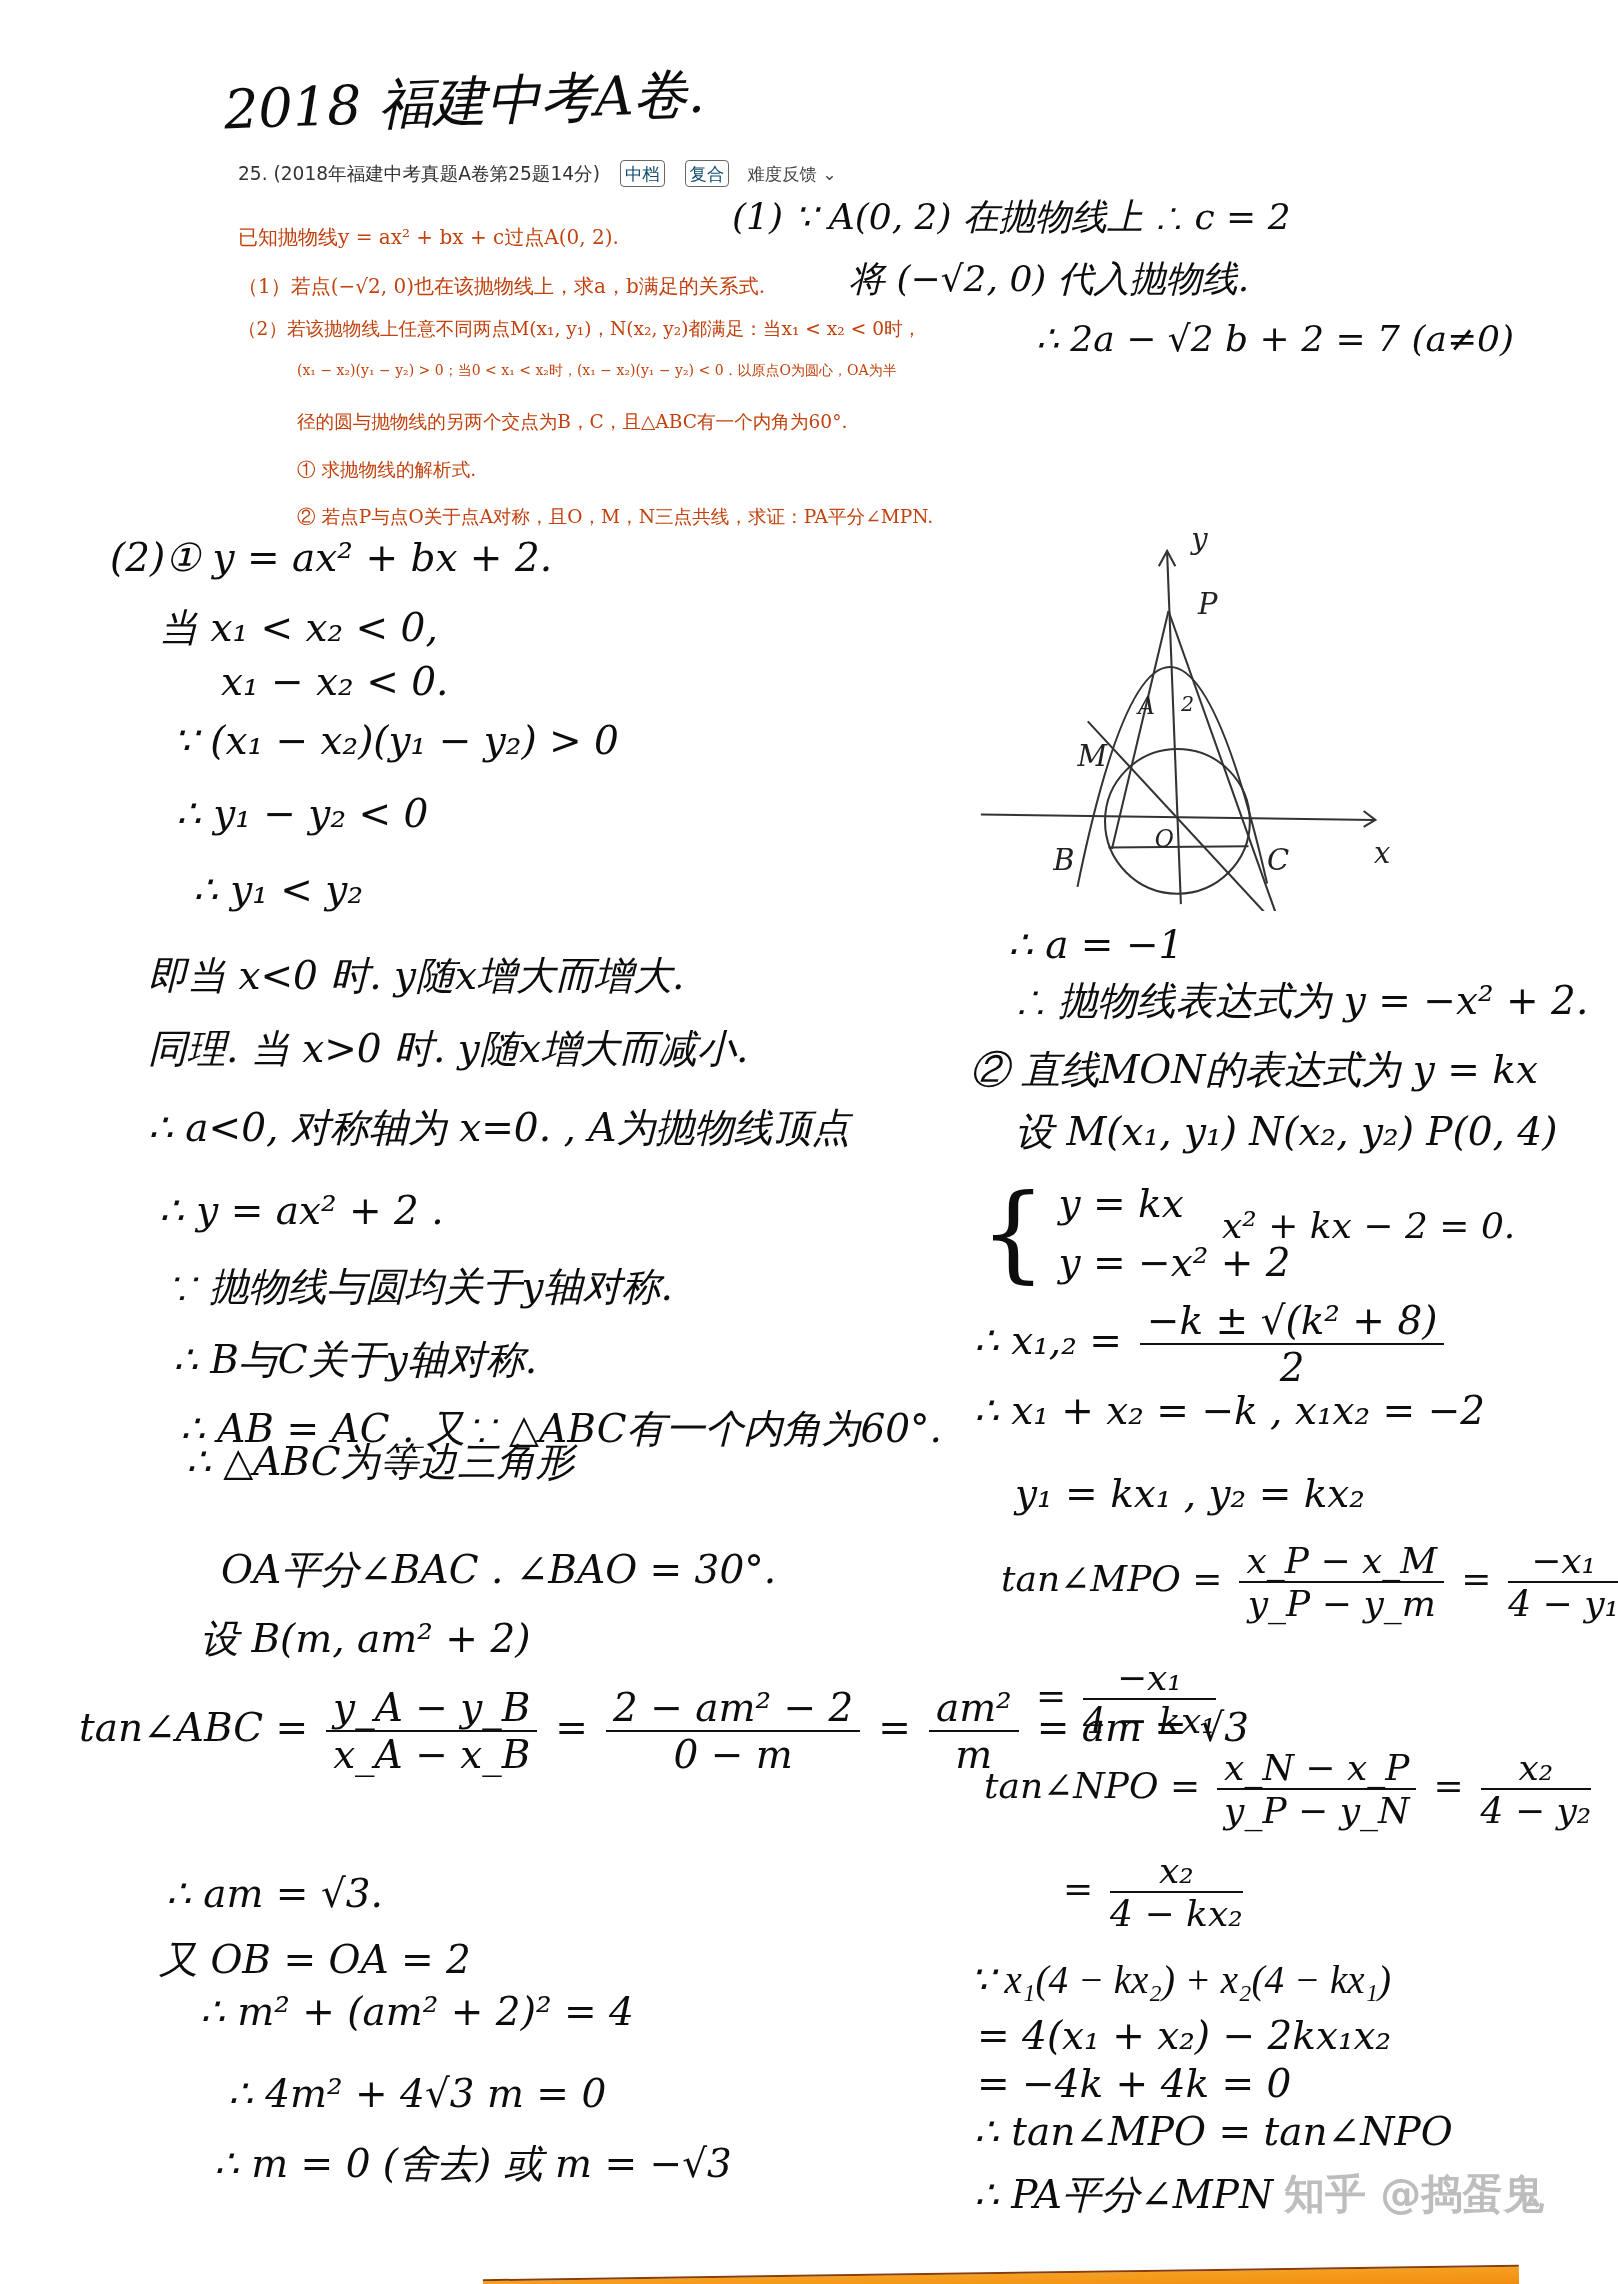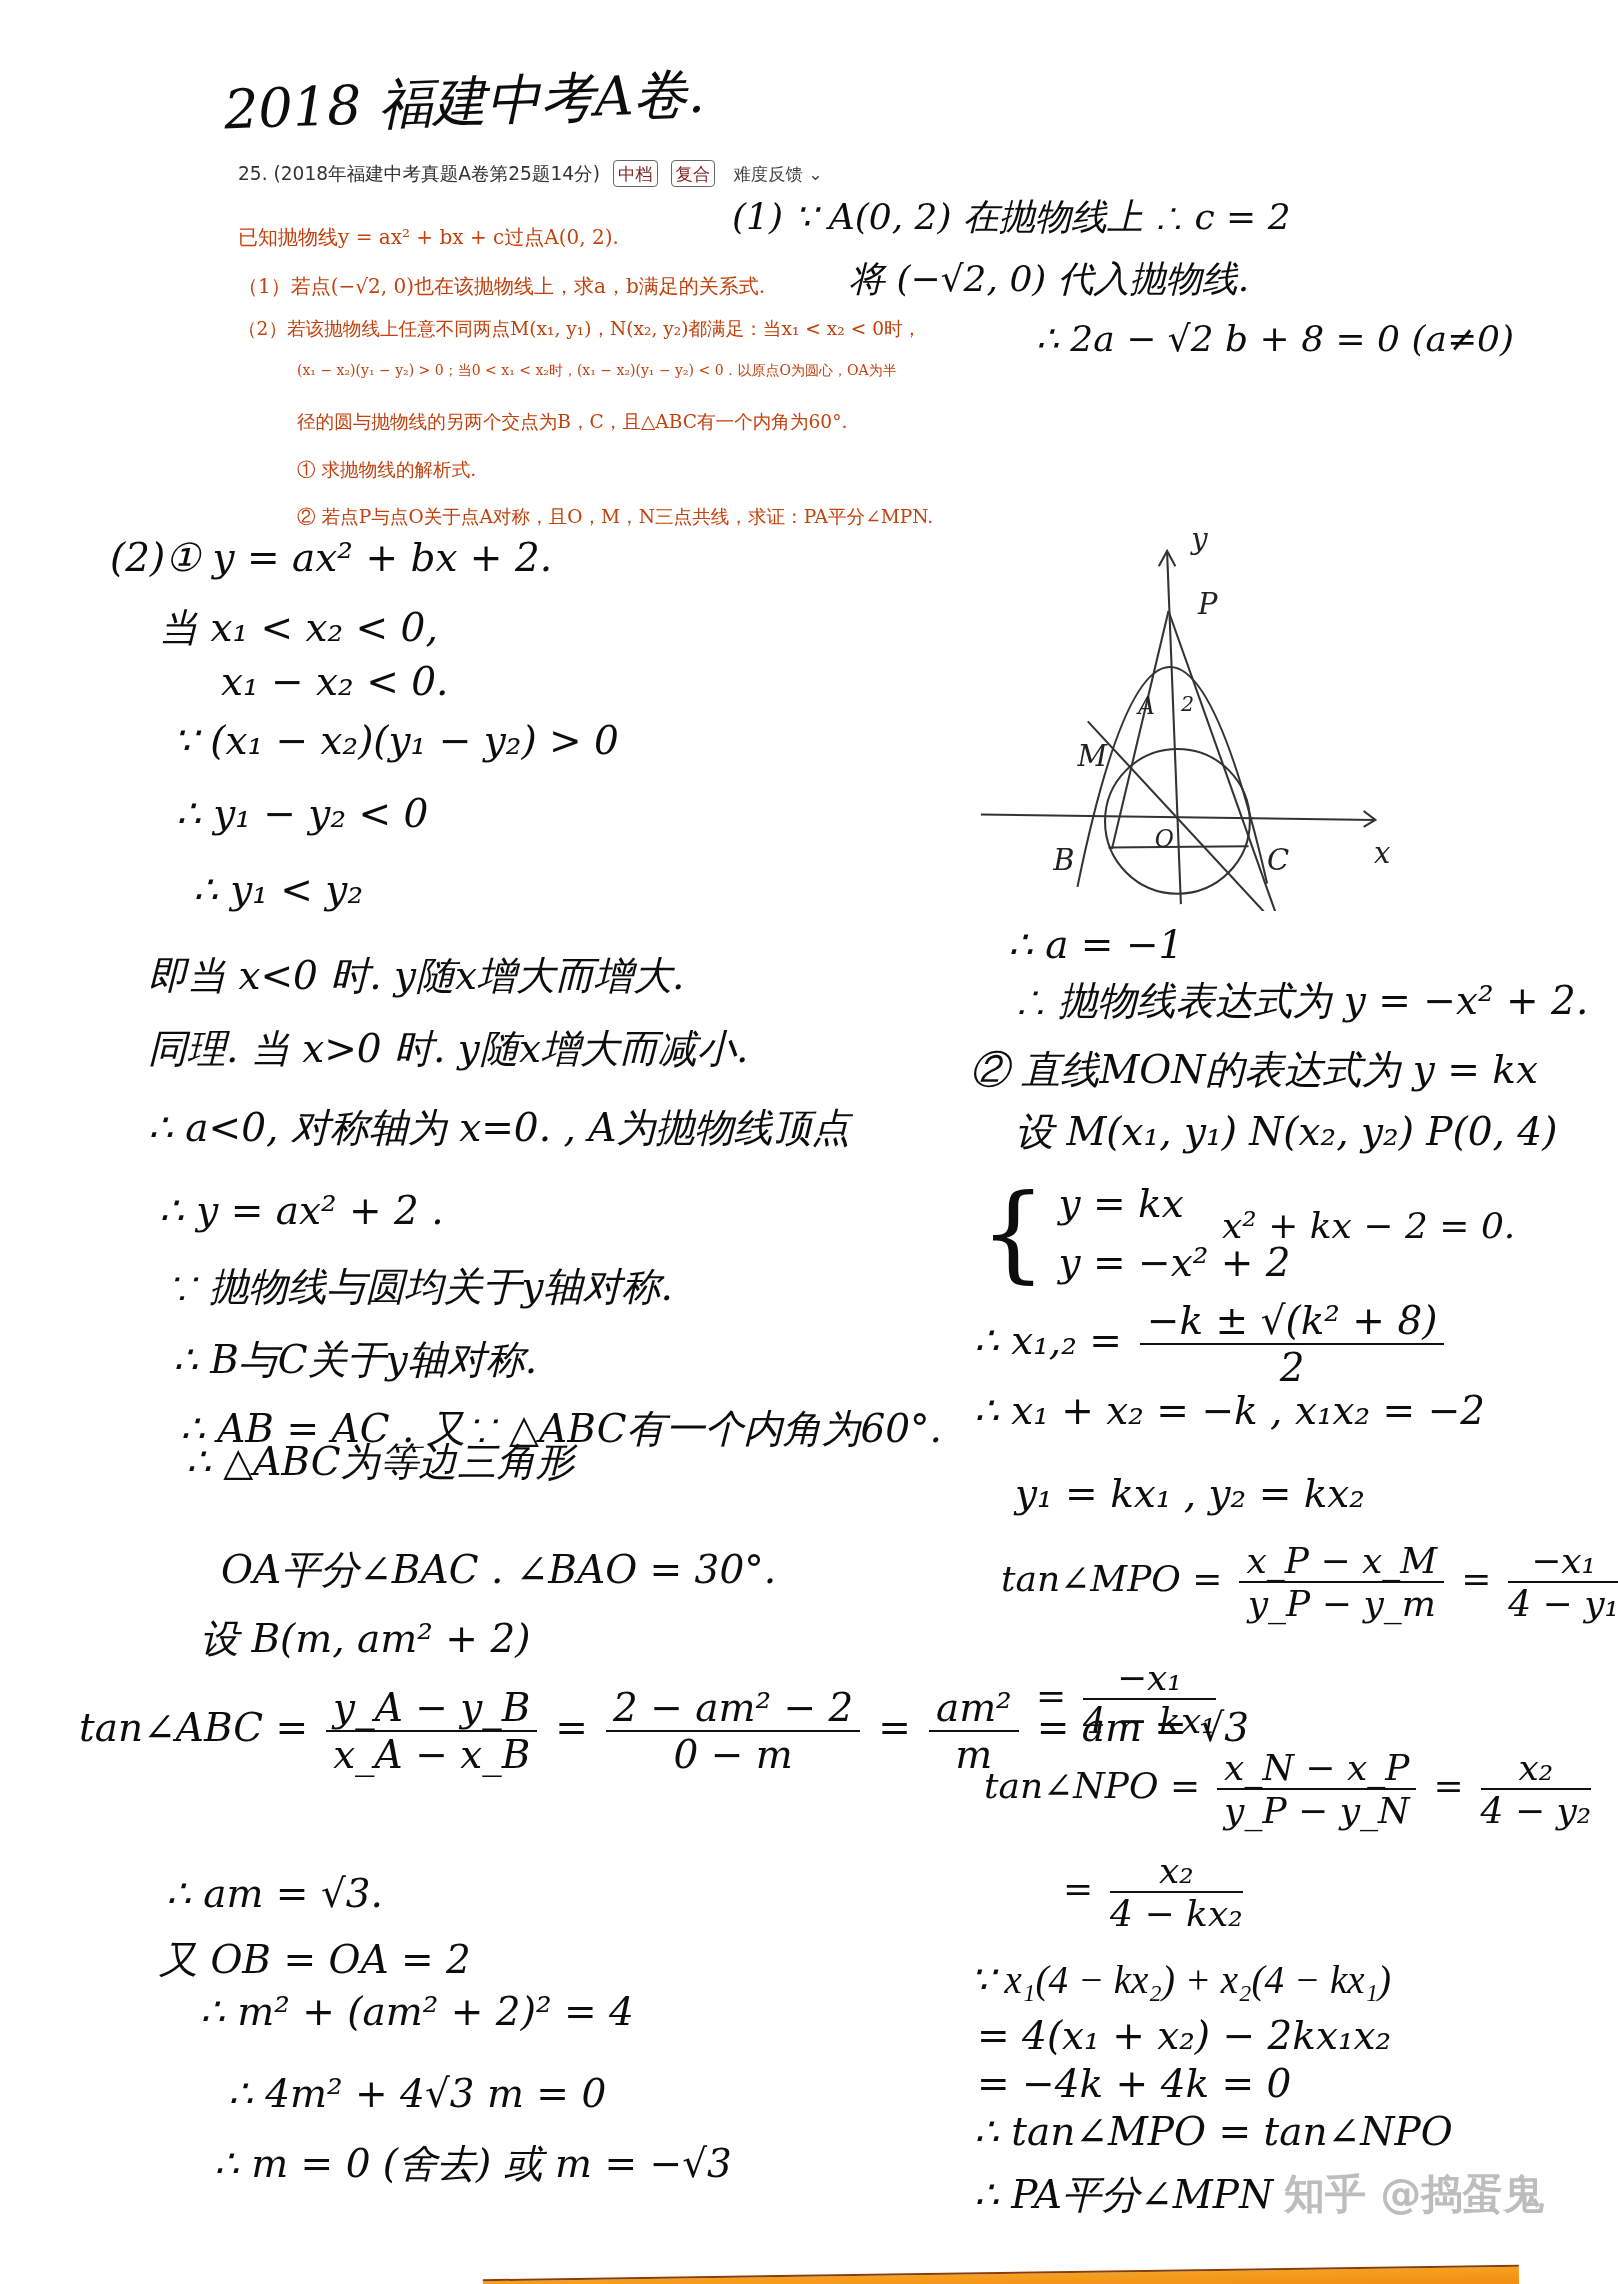--- a/index.html
+++ b/index.html
@@ -4,21 +4,21 @@
 <style>
   html, body { margin:0; padding:0; }
   body {
     width:1618px; height:2284px; background:#ffffff; position:relative; overflow:hidden;
     font-family:"DejaVu Sans", sans-serif; color:#111;
   }
   .hw { position:absolute; font-family:"DejaVu Serif", serif; font-style:italic; color:#0d0d0d; white-space:nowrap; }
   .pr { position:absolute; font-family:"DejaVu Serif", serif; color:#c2410c; white-space:nowrap; font-size:20px; }
   .title { font-size:54px; left:224px; top:66px; transform:rotate(-2deg); }
   .qnum { left:238px; top:160px; font-size:18.6px; font-family:"DejaVu Sans", sans-serif; color:#333; }
-  .tag { display:inline-block; border:1.4px solid #666; border-radius:4.1px; padding:0.7px 4.1px; margin-left:7px; font-size:17.3px; color:#7f1d1d; }
+  .tag { display:inline-block; border:1.4px solid #666; border-radius:4.1px; padding:0.7px 4.1px; margin-left:14px; font-size:17.3px; color:#0c4a6e; }
   .fb { margin-left:12.4px; color:#444; font-size:17.3px; }
   .big { font-size:39px; }
   .mid { font-size:36px; }
   .frac { display:inline-block; vertical-align:middle; text-align:center; margin:0 5.5px; }
   .frac span { display:block; }
   .frac .num { border-bottom:2.8px solid #111; padding:0 7px; }
   #diagram { position:absolute; left:953px; top:511px; width:442px; height:400px; }
   .wm { position:absolute; left:1284px; top:2167px; font-size:41px; color:#bdbdbd; font-family:"DejaVu Sans", sans-serif; font-weight:bold; }
   .bottom-bar { position:absolute; left:483px; top:2272px; width:1036px; height:21px; background:linear-gradient(#f6a020,#f08a10); transform:rotate(-0.8deg); border-top:2.1px solid #8a3d0a; }
 </style>
@@ -41,21 +41,21 @@
 <div class="pr" style="left:238px;top:224px;">已知抛物线y = ax² + bx + c过点A(0, 2).</div>
 <div class="pr" style="left:238px;top:273px;">（1）若点(−√2, 0)也在该抛物线上，求a，b满足的关系式.</div>
 <div class="pr" style="left:238px;top:316px;font-size:18.6px;">（2）若该抛物线上任意不同两点M(x₁, y₁)，N(x₂, y₂)都满足：当x₁ &lt; x₂ &lt; 0时，</div>
 <div class="pr" style="left:297px;top:362px;font-size:14px;">(x₁ − x₂)(y₁ − y₂) &gt; 0；当0 &lt; x₁ &lt; x₂时，(x₁ − x₂)(y₁ − y₂) &lt; 0．以原点O为圆心，OA为半</div>
 <div class="pr" style="left:297px;top:409px;font-size:18.6px;">径的圆与抛物线的另两个交点为B，C，且△ABC有一个内角为60°.</div>
 <div class="pr" style="left:297px;top:457px;font-size:18.6px;">① 求抛物线的解析式.</div>
 <div class="pr" style="left:297px;top:504px;font-size:18.6px;">② 若点P与点O关于点A对称，且O，M，N三点共线，求证：PA平分∠MPN.</div>
 
 <div class="hw mid" style="left:732px;top:193px;">(1) ∵ A(0, 2) 在抛物线上   ∴ c = 2</div>
 <div class="hw mid" style="left:849px;top:255px;">将 (−√2, 0) 代入抛物线.</div>
-<div class="hw mid" style="left:1036px;top:318px;">∴ 2a − √2 b + 8 = 0 (a≠0)</div>
+<div class="hw mid" style="left:1036px;top:318px;">∴ 2a − √2 b + 2 = 7 (a≠0)</div>
 
 <div class="hw big" style="left:110px;top:535px;">(2)① y = ax² + bx + 2.</div>
 <div class="hw big" style="left:159px;top:601px;">当 x₁ &lt; x₂ &lt; 0,</div>
 <div class="hw big" style="left:221px;top:659px;">x₁ − x₂ &lt; 0.</div>
 <div class="hw big" style="left:173px;top:718px;">∵ (x₁ − x₂)(y₁ − y₂) &gt; 0</div>
 <div class="hw big" style="left:176px;top:791px;">∴ y₁ − y₂ &lt; 0</div>
 <div class="hw big" style="left:193px;top:867px;">∴ y₁ &lt; y₂</div>
 <div class="hw big" style="left:148px;top:949px;">即当 x&lt;0 时. y随x增大而增大.</div>
 <div class="hw big" style="left:148px;top:1022px;">同理. 当 x&gt;0 时. y随x增大而减小.</div>
 <div class="hw big" style="left:148px;top:1101px;">∴ a&lt;0,  对称轴为 x=0. , A为抛物线顶点</div>

